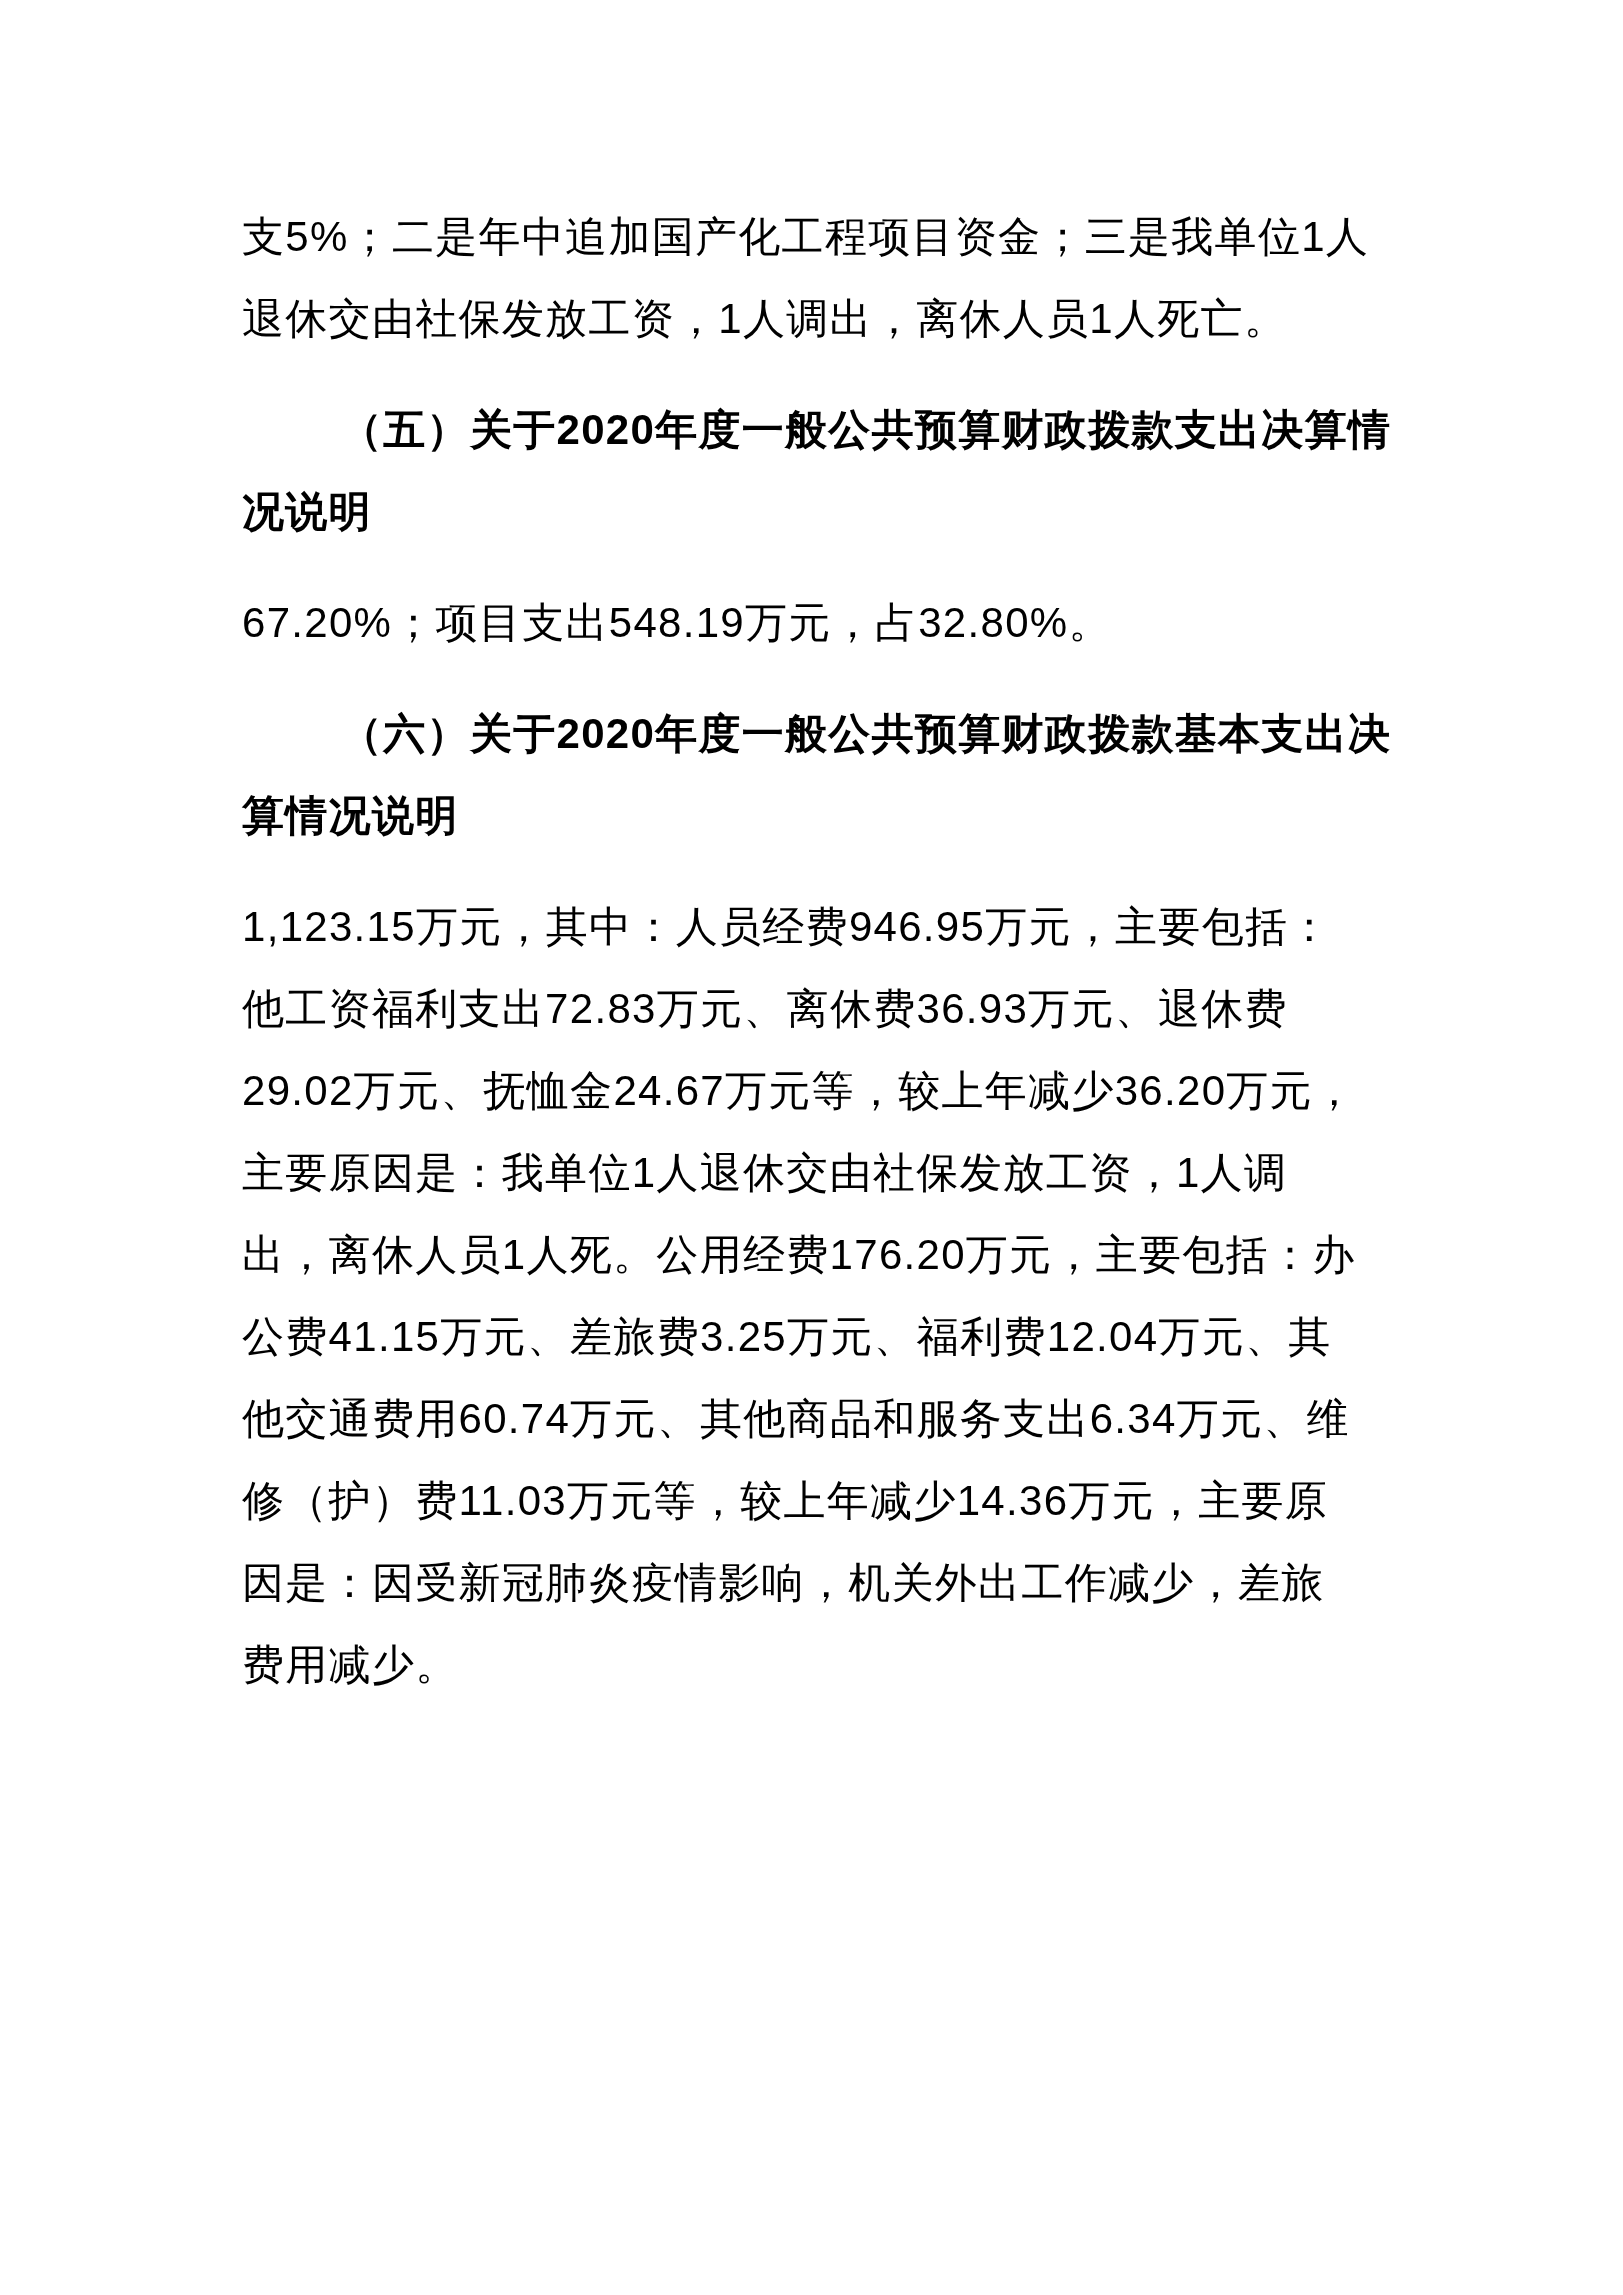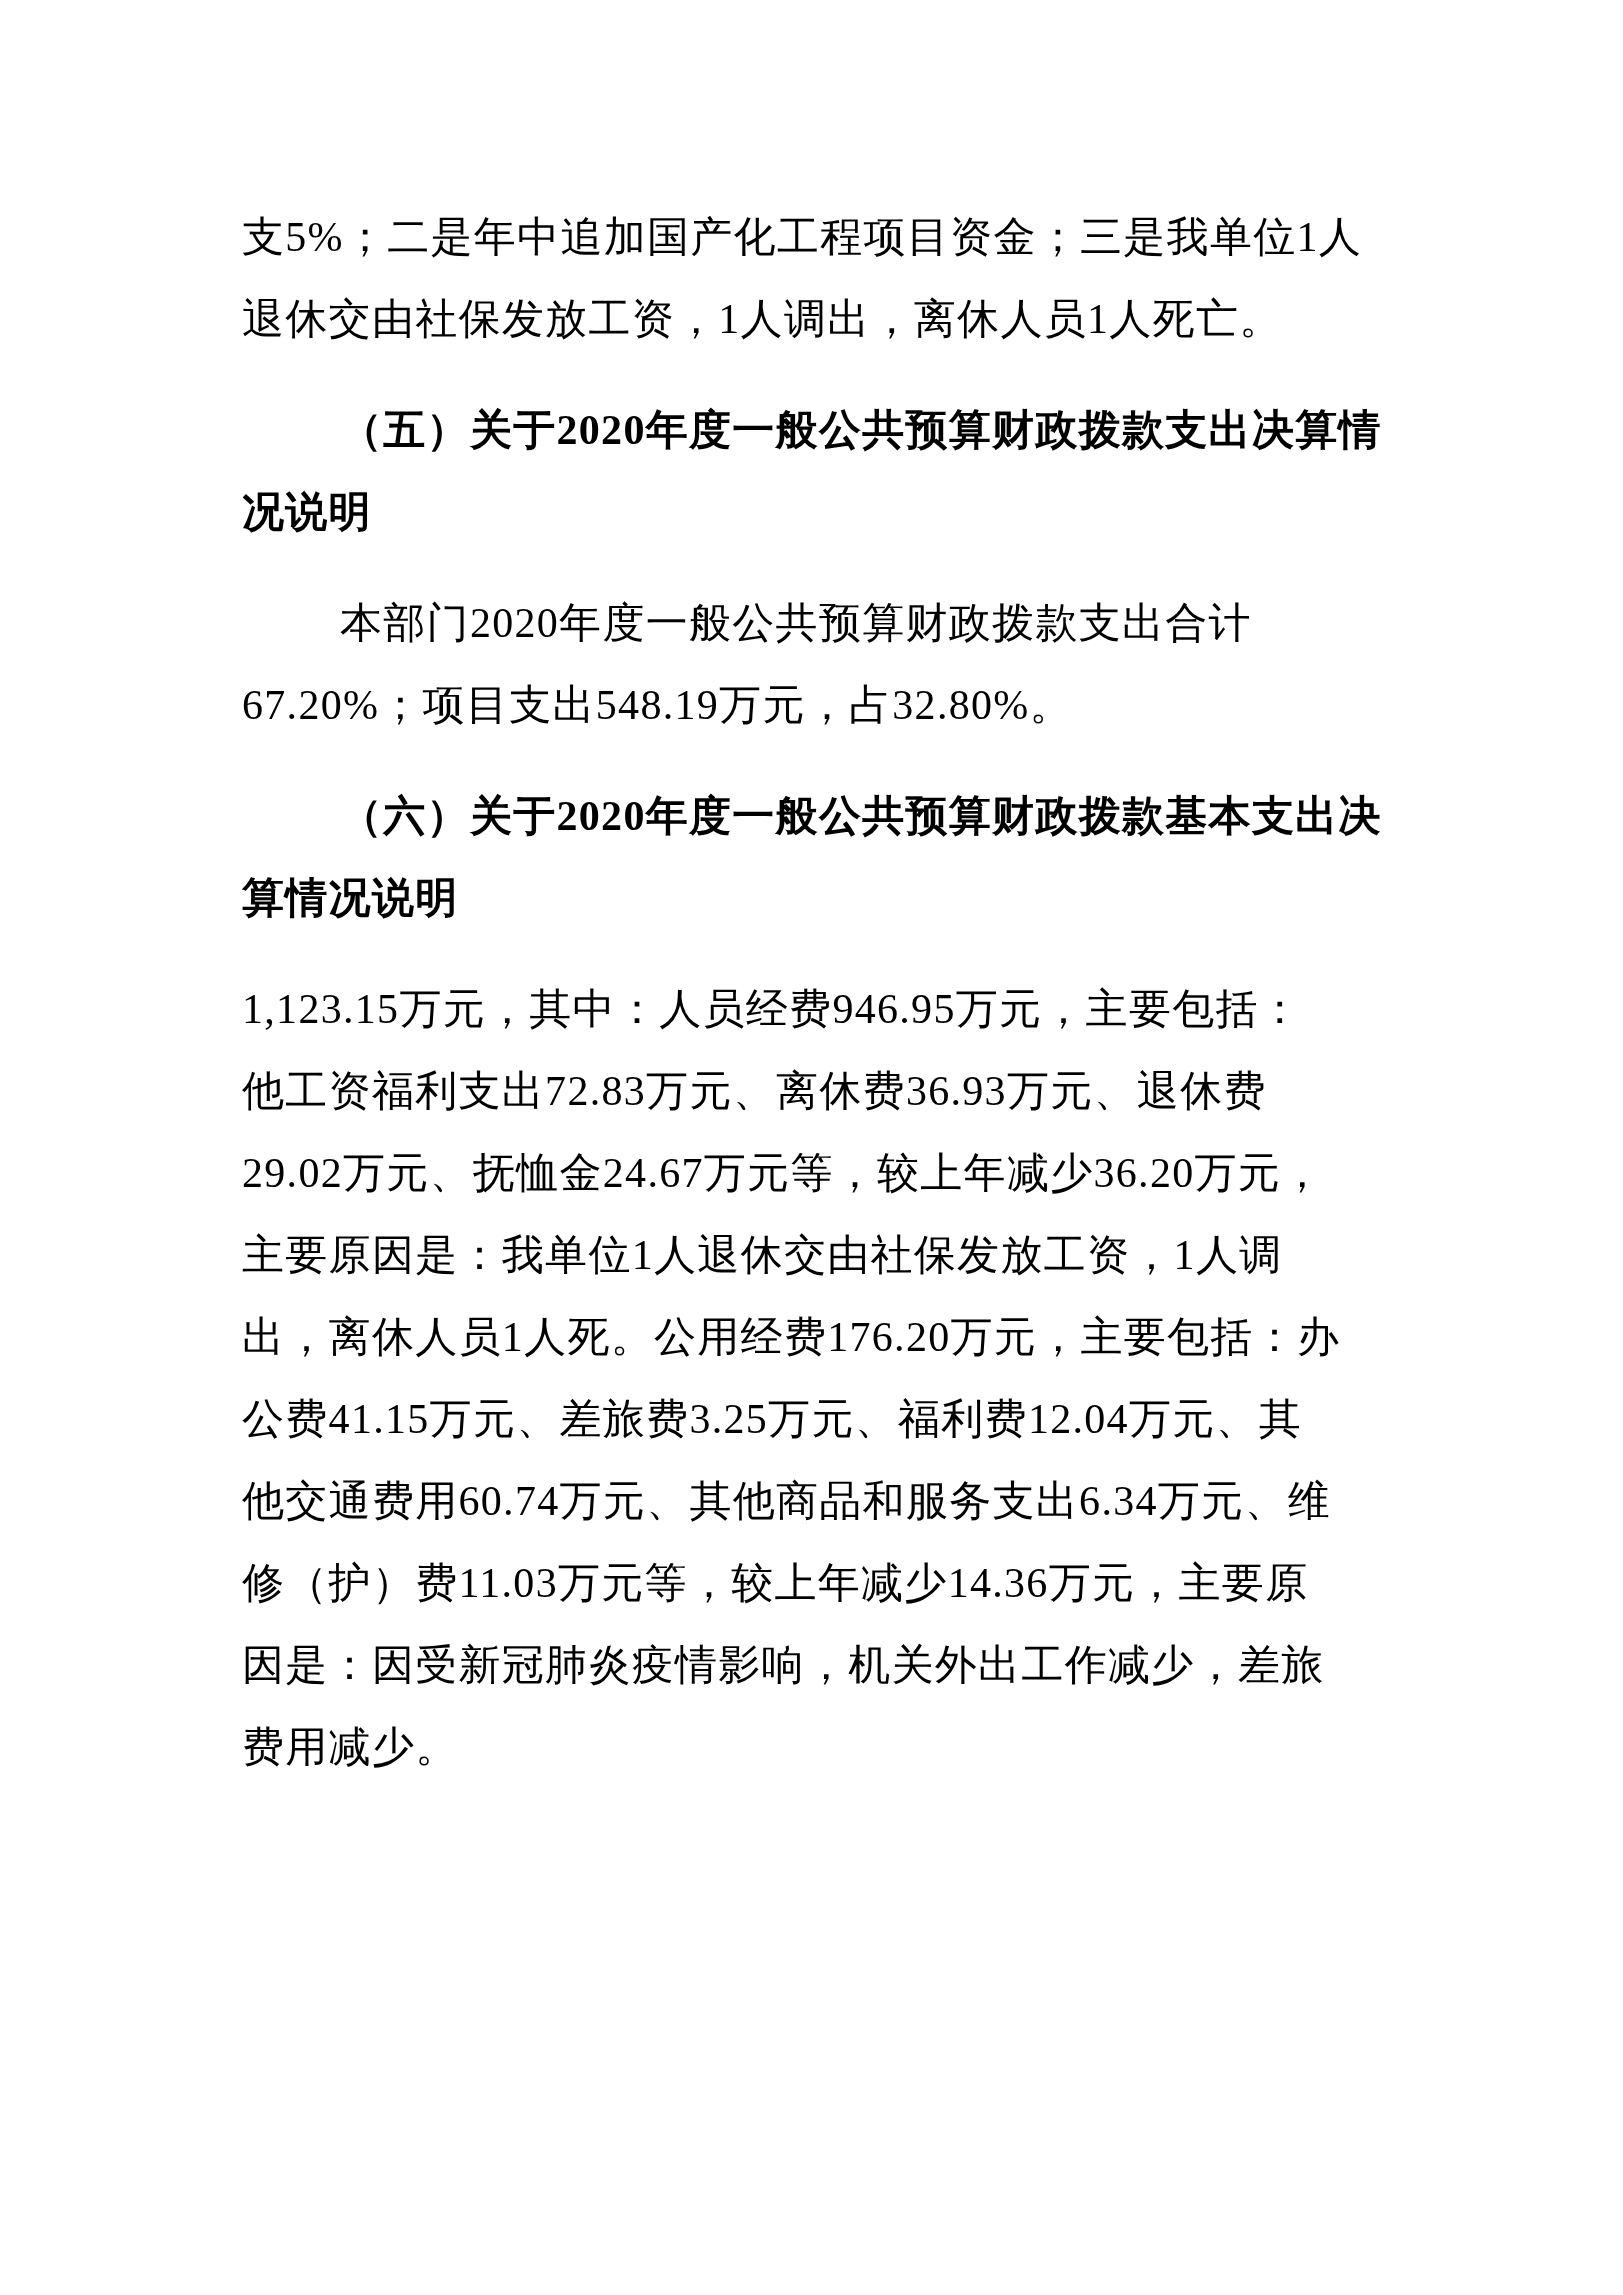--- a/index.html
+++ b/index.html
@@ -7,21 +7,21 @@
     padding: 0;
     background: #e8e8e8;
   }
   .page {
     position: relative;
     width: 1623px;
     height: 2295px;
     margin: 0 auto;
     background: #ffffff;
     overflow: hidden;
-    font-family: Liberation Serif, serif;
+    font-family: Liberation Sans, sans-serif;
     color: #000000;
   }
   .content {
     position: absolute;
     left: 242px;
     top: 196px;
     width: 1151px;
   }
   .para {
     margin: 0;
@@ -55,21 +55,20 @@
       <div class="line">支5%；二是年中追加国产化工程项目资金；三是我单位1人</div>
       <div class="line">退休交由社保发放工资，1人调出，离休人员1人死亡。</div>
     </div>
 
     <div class="para heading">
       <div class="line indent">（五）关于2020年度一般公共预算财政拨款支出决算情</div>
       <div class="line">况说明</div>
     </div>
 
     <div class="para body">
-      <div class="line indent">本部门2020年度一般公共预算财政拨款支出合计</div>
       <div class="line">67.20%；项目支出548.19万元，占32.80%。</div>
     </div>
 
     <div class="para heading">
       <div class="line indent">（六）关于2020年度一般公共预算财政拨款基本支出决</div>
       <div class="line">算情况说明</div>
     </div>
 
     <div class="para body">
       <div class="line">1,123.15万元，其中：人员经费946.95万元，主要包括：</div>

